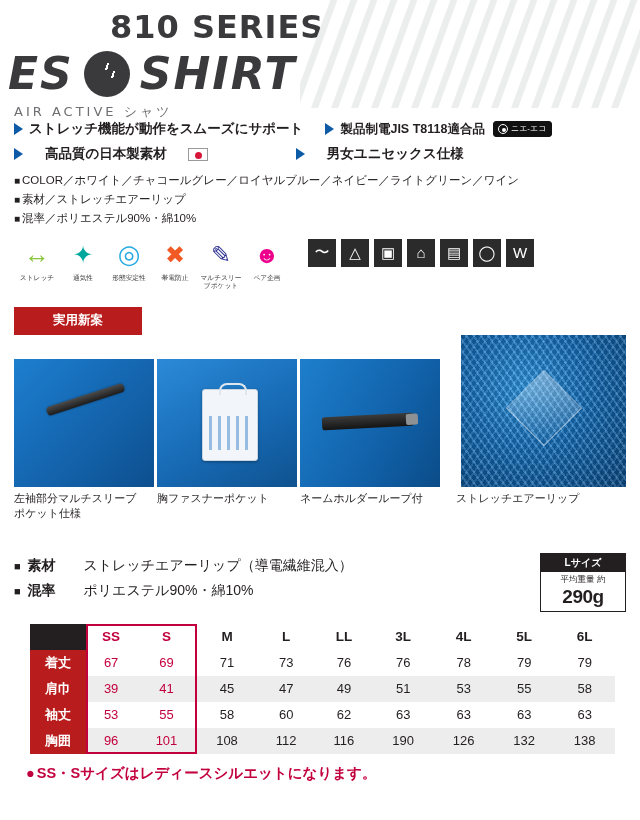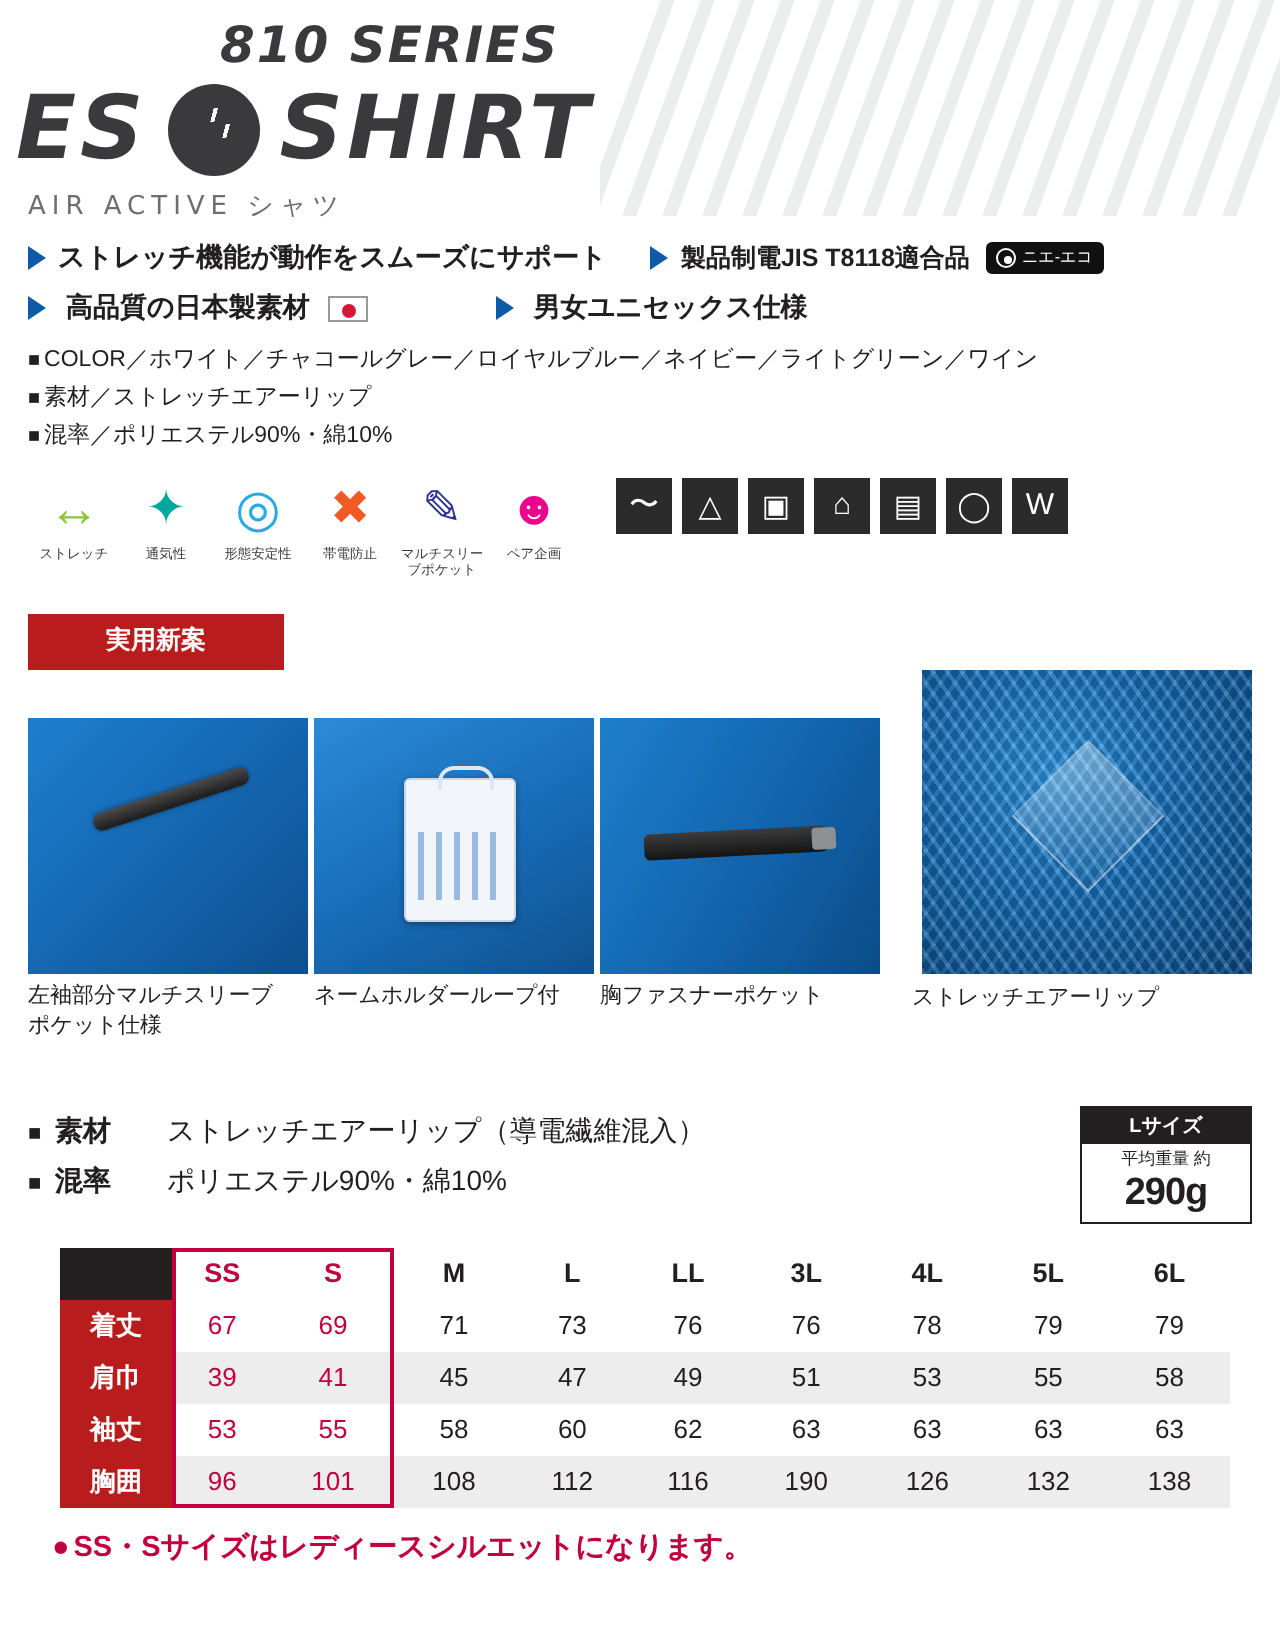--- a/index.html
+++ b/index.html
@@ -12,22 +12,21 @@
     overflow: hidden;
   }
   .page { position: relative; width: 640px; height: 820px; }
 
   
   .header { padding: 8px 0 0 0; position: relative; height: 118px; }
   .series-line { display: flex; align-items: center; padding-left: 110px; }
   .series-text {
     font-family: "DejaVu Sans", sans-serif;
     font-weight: bold;
-    font-size: 25px;
-    font-style: italic;
+    font-size: 32px;
     letter-spacing: 1px;
     color: #3a3a3c;
   }
   .title-line { display: flex; align-items: center; padding-left: 8px; margin-top: 2px; text-align: center; }
   .big-title {
     font-family: "DejaVu Sans", sans-serif;
     font-weight: bold;
     font-style: italic;
     font-size: 44px;
     letter-spacing: 2px;
@@ -118,21 +117,21 @@
     position: relative;
     margin-left: 5px;
     vertical-align: middle;
   }
   .jp-flag:after {
     content: "";
     position: absolute; left: 6px; top: 3px;
     width: 7px; height: 7px; border-radius: 50%;
     background: #d7173a;
   }
-  .feat-row.inline-two { gap: 4px; }
+  .feat-row.inline-two { gap: 16px; }
   .feat-row.inline-two .spacer { width: 56px; }
 
   
   .spec-block { display: flex; align-items: flex-start; margin: 6px 0 0 14px; }
   .year-badge {
     width: 60px; min-height: 44px;
     border: 2px solid #c3003e;
     color: #c3003e;
     font-size: 11.5px;
     font-weight: bold;
@@ -439,22 +438,22 @@
         <div class="ph-pen"></div>
       </div>
     </div>
     <div class="photo ph4">
       <div class="ph-ripple"></div>
       <div class="ph-diamond"></div>
     </div>
     <div class="photo-captions">
       <div class="cap-item" style="white-space:pre-line">左袖部分マルチスリーブ
 ポケット仕様</div>
+      <div class="cap-item">胸ファスナーポケット</div>
       <div class="cap-item">ネームホルダーループ付</div>
-      <div class="cap-item">胸ファスナーポケット</div>
     </div>
     <div class="cap-right">ストレッチエアーリップ</div>
   </div>
 
   <div class="material-wrap">
     <div class="material-lines">
       <div class="sq">
         <span class="lbl">素材</span>
         <span>ストレッチエアーリップ（導電繊維混入）</span>
       </div>

